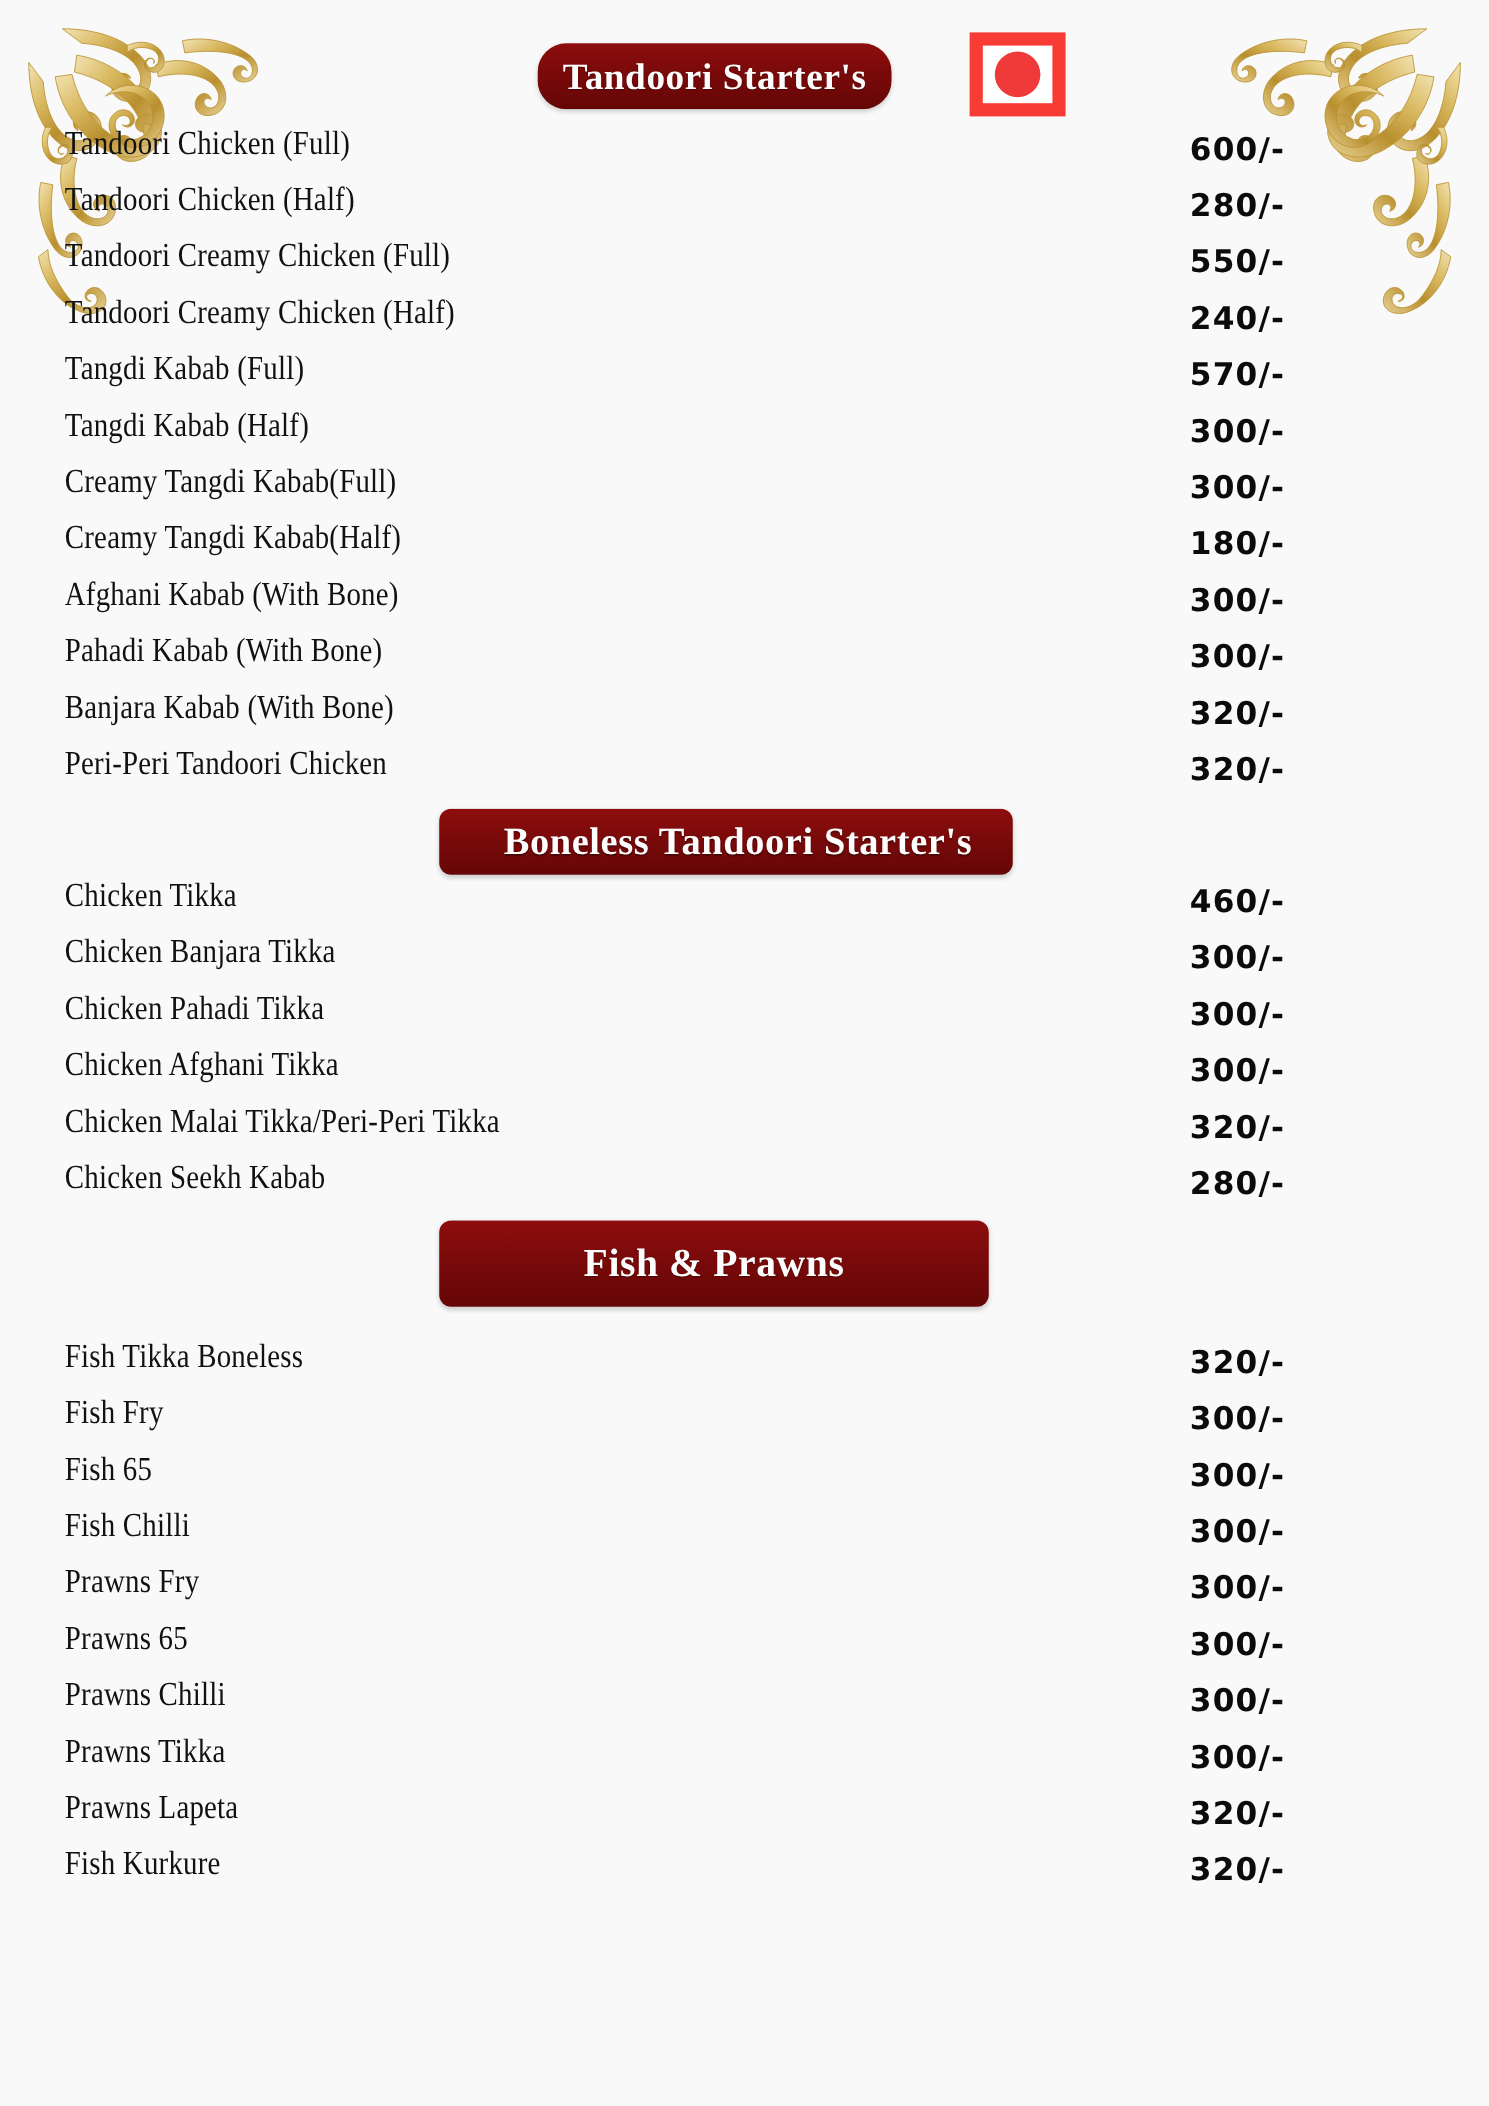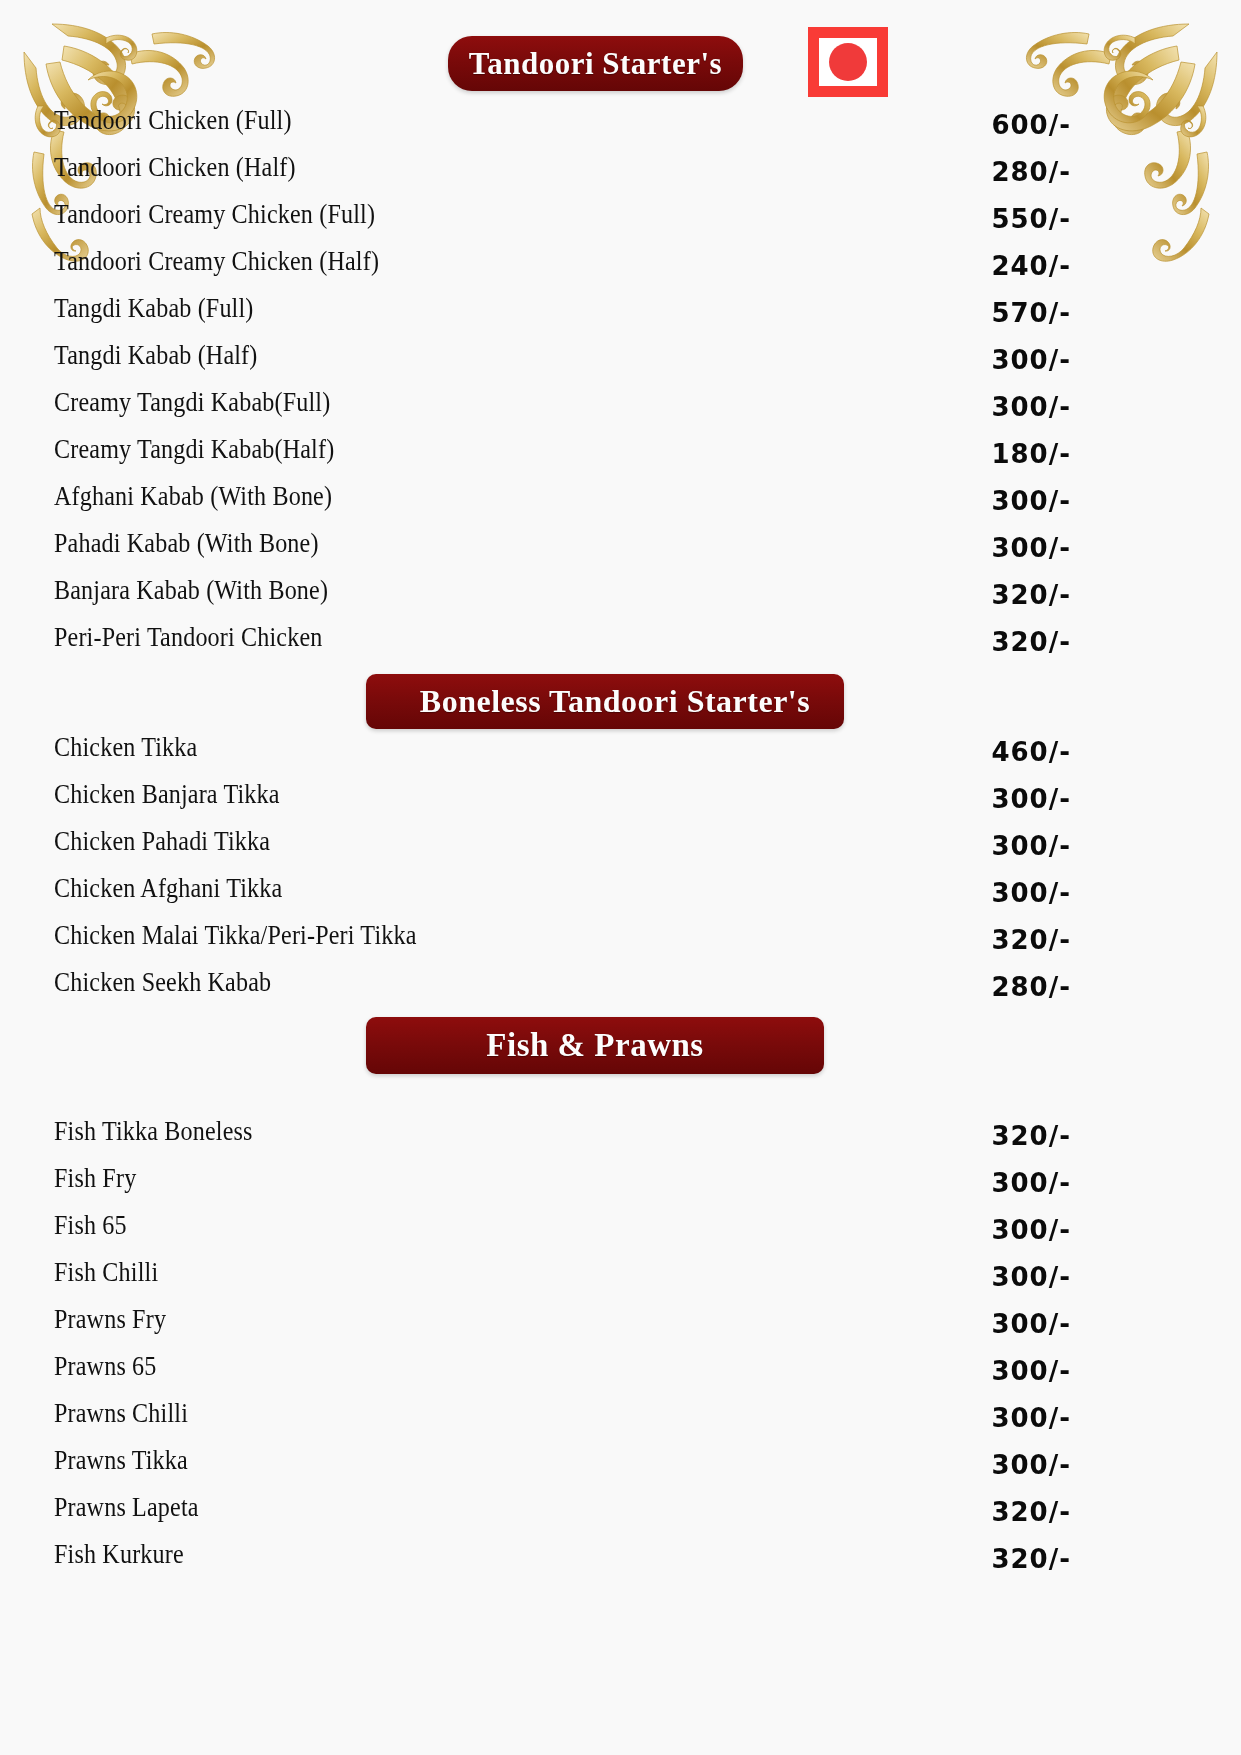--- a/index.html
+++ b/index.html
@@ -72,21 +72,21 @@
     left: 448px; top: 36px; width: 295px; height: 55px;
     font-size: 31px;
     border-radius: 24px;
   }
   .section-banner.b2 {
     left: 366px; top: 674px; width: 458px; height: 55px;
     font-size: 32px;
     padding-left: 20px;
   }
   .section-banner.b3 {
-    left: 366px; top: 1017px; width: 458px; height: 57px;
+    left: 366px; top: 1017px; width: 458px; height: 72px;
     font-size: 33px;
   }
 
   
   .menu-list {
     position: absolute;
     left: 0;
     width: 1241px;
   }
   .menu-row {

